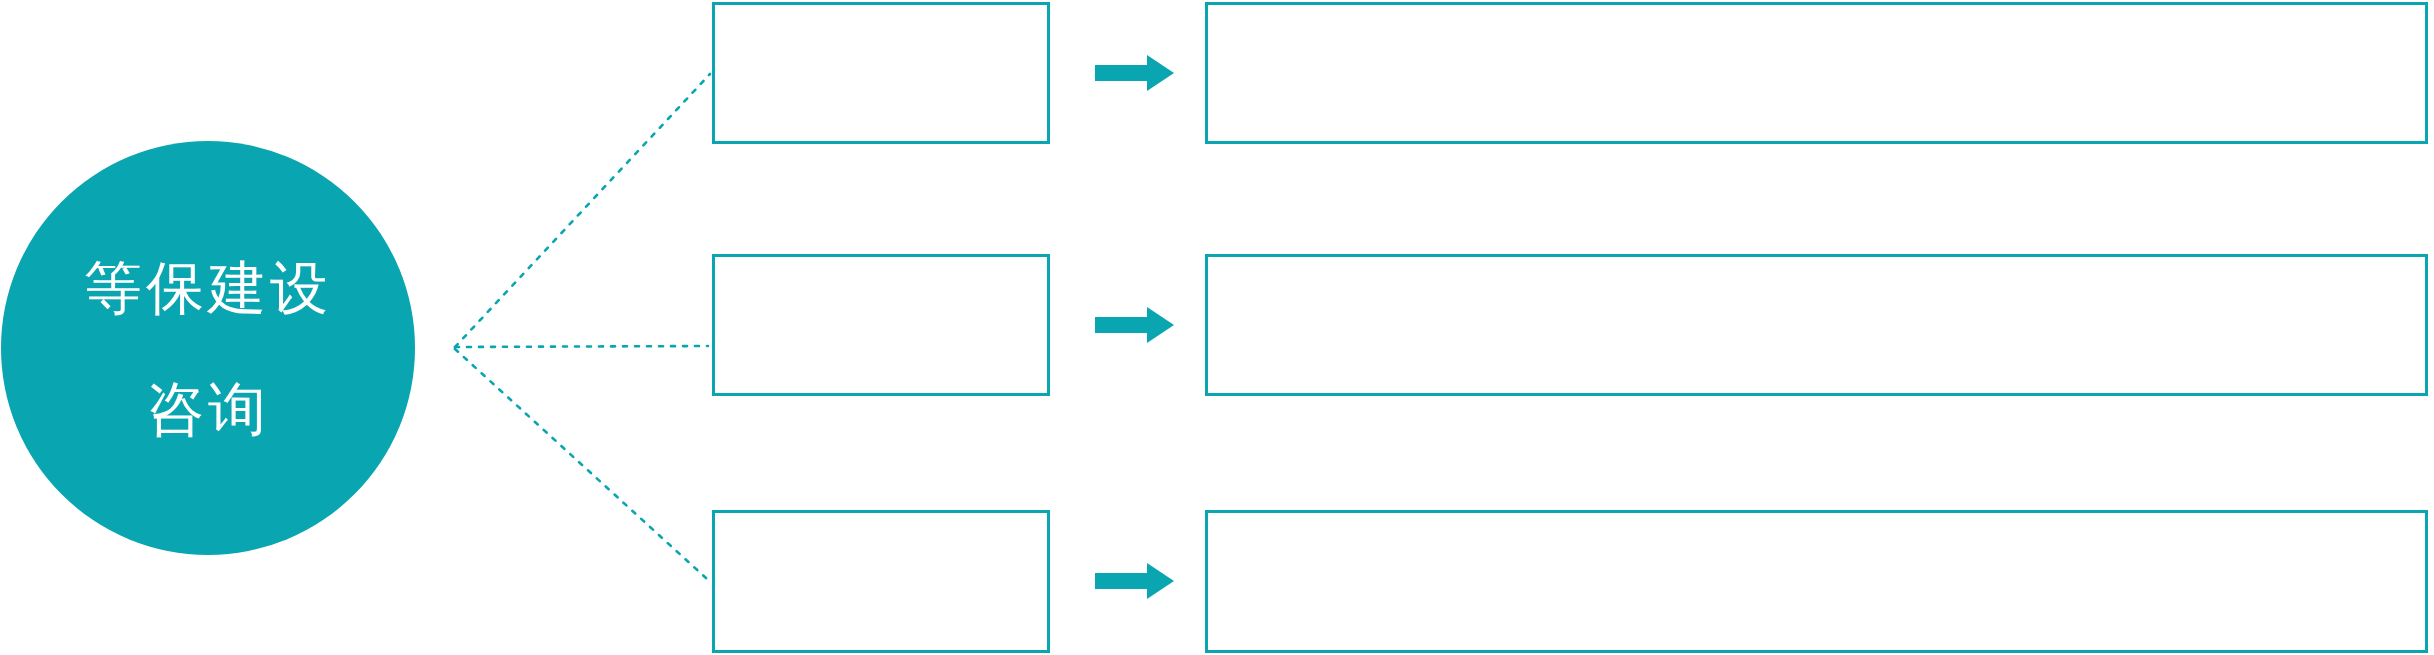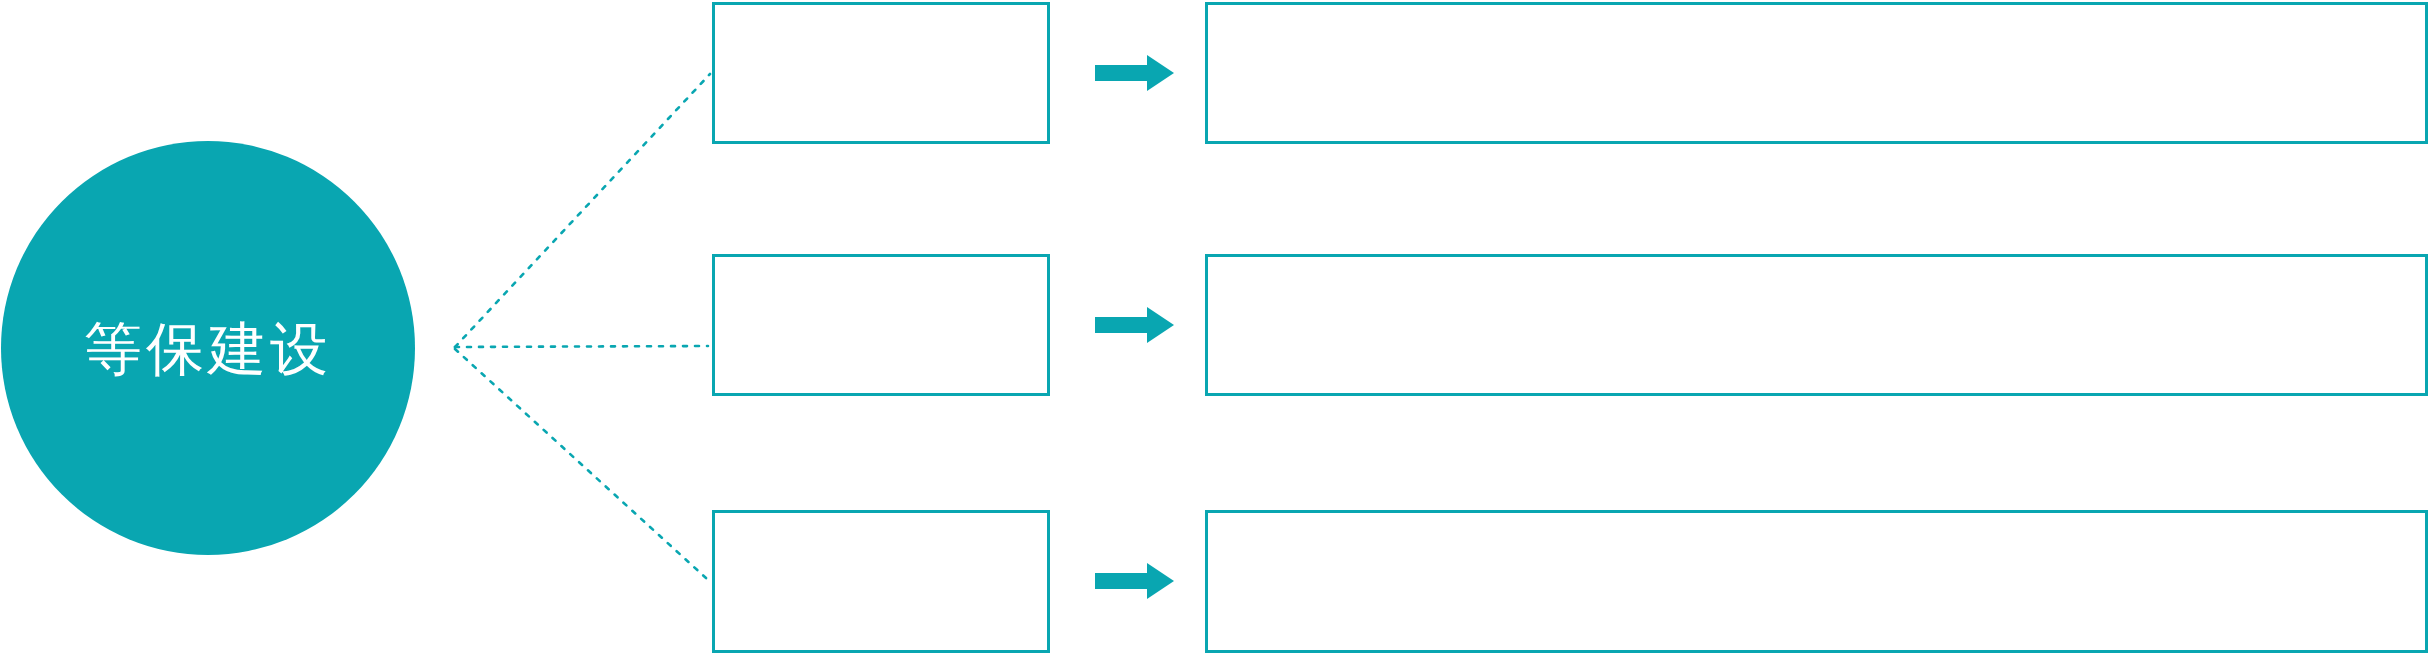--- a/index.html
+++ b/index.html
@@ -54,20 +54,21 @@
 <div class="canvas">
 
   <svg class="connectors" viewBox="0 0 2434 655" xmlns="http://www.w3.org/2000/svg" aria-hidden="true">
     <line x1="455" y1="347" x2="710" y2="74" stroke="currentColor" stroke-width="2.6" stroke-dasharray="4 8" stroke-linecap="round"></line>
     <line x1="455" y1="347" x2="708" y2="346" stroke="currentColor" stroke-width="2.6" stroke-dasharray="4 8" stroke-linecap="round"></line>
     <line x1="455" y1="349" x2="706" y2="578" stroke="currentColor" stroke-width="2.6" stroke-dasharray="4 8" stroke-linecap="round"></line>
   </svg>
 
   <div class="topic-circle">
     <div>等保建设</div>
+    <div>咨询</div>
   </div>
 
   <div class="box cat-box row1"></div>
   <svg class="arrow arrow1" viewBox="0 0 80 38" xmlns="http://www.w3.org/2000/svg" aria-hidden="true">
     <polygon points="0,11 52,11 52,1 79,19 52,37 52,27 0,27" fill="currentColor"></polygon>
   </svg>
   <div class="box desc-box row1"></div>
 
   <div class="box cat-box row2"></div>
   <svg class="arrow arrow2" viewBox="0 0 80 38" xmlns="http://www.w3.org/2000/svg" aria-hidden="true">

